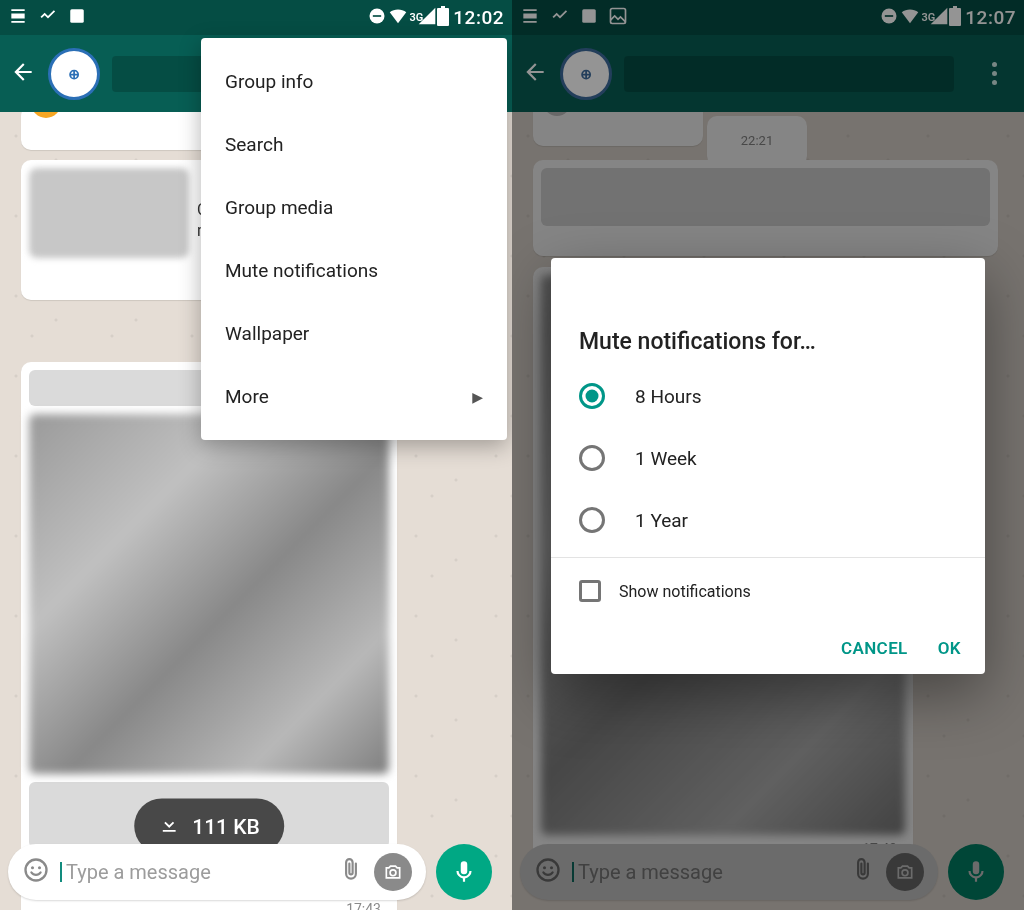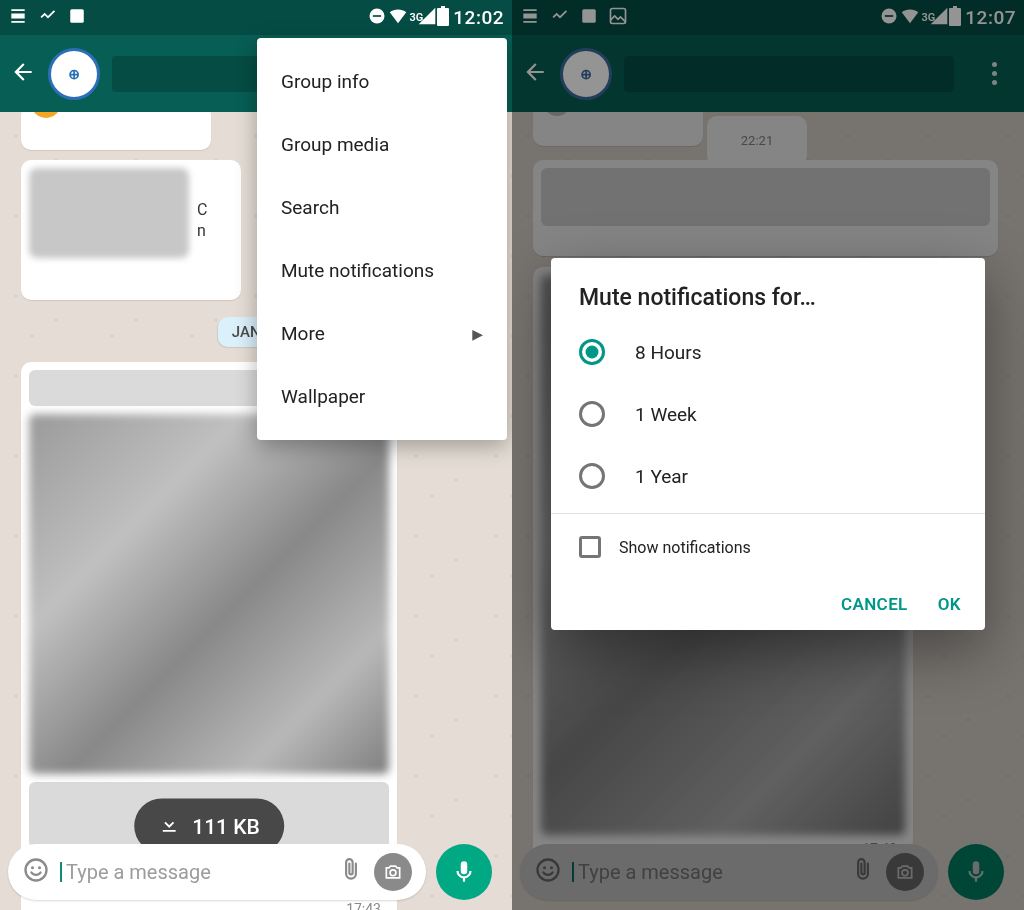--- a/index.html
+++ b/index.html
@@ -145,21 +145,21 @@
   .icon-gray svg { fill:#8a8a8a; }
   .camera-circle {
     width:38px; height:38px; border-radius:50%;
     background:#8a8a8a;
     display:flex; align-items:center; justify-content:center;
   }
   .camera-circle svg { fill:#fff; }
   
   .dropdown {
     position:absolute; top:38px; right:5px;
-    width:250px; background:#fff; border-radius:4px;
+    width:306px; background:#fff; border-radius:4px;
     box-shadow:0 6px 22px rgba(0,0,0,.3);
     z-index:100;
     padding:12px 0;
   }
   .dd-item {
     padding:20px 24px;
     font-size:19px; color:#222;
     display:flex; align-items:center; justify-content:space-between;
   }
   .dd-chev { font-size:14px; color:#555; }
@@ -184,21 +184,21 @@
     position:absolute; inset:0; background:rgba(0,0,0,.42);
     z-index:50;
   }
   .dialog {
     position:absolute; left:50%; transform:translateX(-50%);
     top:258px; width:434px; background:#fff; border-radius:4px;
     box-shadow:0 20px 60px rgba(0,0,0,.4);
     z-index:100;
     padding: 26px 0 10px 0;
   }
-  .dialog-title { font-size:23px; font-weight:500; color:#222; padding:0 28px 10px; }
+  .dialog-title { font-size:23px; font-weight:500; color:#222; padding:0 28px 10px;margin-top:44px; }
   .radio-row { display:flex; align-items:center; gap:30px; padding:18px 28px; }
   .radio {
     width:26px; height:26px; border-radius:50%;
     border:3px solid #757575; position:relative; flex-shrink:0;
   }
   .radio.checked { border-color:#009688; }
   .radio.checked::after {
     content:""; position:absolute; left:50%; top:50%; transform:translate(-50%,-50%);
     width:13px; height:13px; border-radius:50%; background:#009688;
   }
@@ -315,34 +315,34 @@
           </svg>
       </div>
     </div>
   </div>
 
   <div class="dropdown">
     <div class="dd-item">
         <span>Group info</span>
       </div>
     <div class="dd-item">
+        <span>Search</span>
+      </div>
+    <div class="dd-item">
         <span>Group media</span>
       </div>
     <div class="dd-item">
-        <span>Search</span>
-      </div>
-    <div class="dd-item">
         <span>Mute notifications</span>
+      </div>
+    <div class="dd-item">
+        <span>Wallpaper</span>
       </div>
     <div class="dd-item">
         <span>More</span>
         <span class="dd-chev">▶</span>
-      </div>
-    <div class="dd-item">
-        <span>Wallpaper</span>
       </div>
   </div>
 
 </div>
 
 <div class="phone p2">
 
   <div class="status-bar">
     <div class="status-left">
       <span><svg width="20" height="20" viewBox="0 0 24 24">

